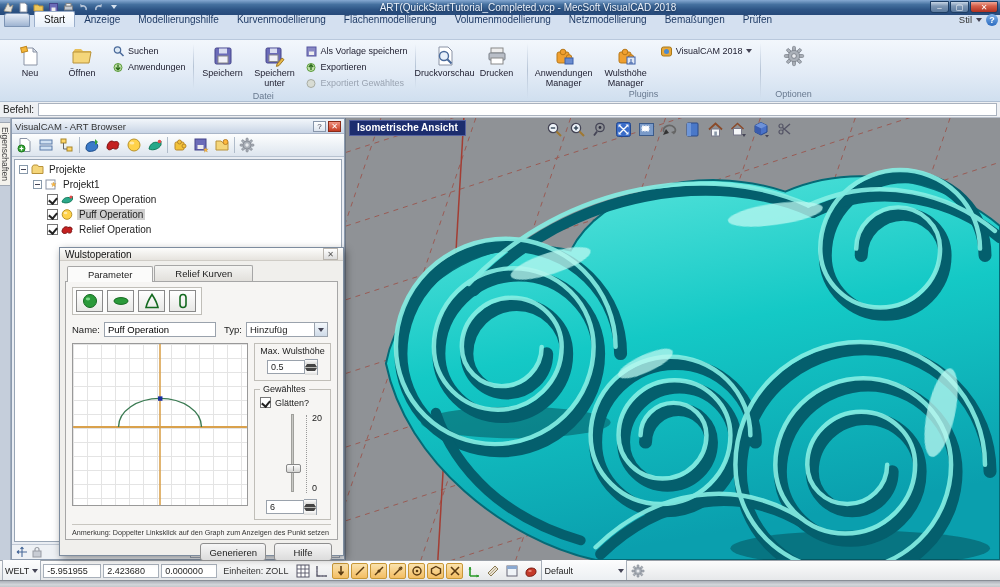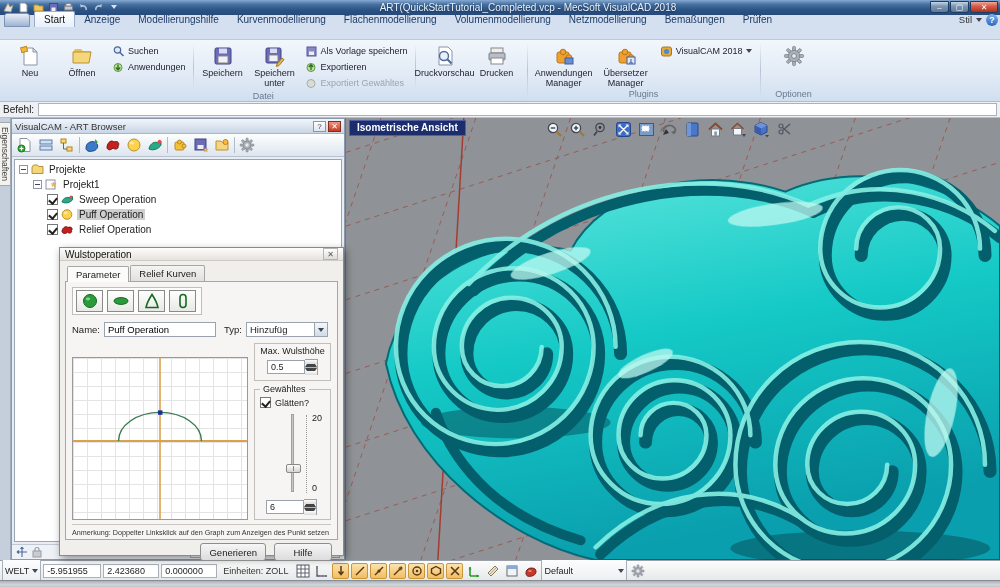--- a/index.html
+++ b/index.html
@@ -80,32 +80,32 @@
   .p-footer svg { width:12px; height:12px; }
   .zlabel { color:#4a6ab0; margin-left:6px; }
   .zval { width:52px; height:12px; background:#fff; border:1px solid #a8b2c0; font-size:9px; padding:0 2px; line-height:11px; }
 
   
   .dialog { position:absolute; left:47px; top:128px; width:285px; height:309px; background:#f0efec; border:1px solid #7d8c9e; box-shadow:2px 3px 8px rgba(0,0,0,.4); display:flex; flex-direction:column; z-index:5; }
   .d-title { height:16px; background:linear-gradient(#fdfdfc,#e6e3de); border-bottom:1px solid #cfccc6; display:flex; align-items:center; padding:0 5px; font-size:10px; color:#111; }
   .d-close { margin-left:auto; width:15px; height:12px; font-size:8px; line-height:11px; text-align:center; color:#555; border:1px solid #b8b4ae; background:linear-gradient(#fff,#ddd); }
   .d-body { flex:1; padding:4px 5px 3px 5px; display:flex; flex-direction:column; }
   .d-tabs { display:flex; align-items:flex-end; height:16px; padding-left:2px; }
-  .dtab { padding:2px 8px; font-size:9.5px; border:1px solid #a6a6a6; border-bottom:none; border-radius:2px 2px 0 0; background:linear-gradient(#f4f4f2,#e2e0dc); margin-right:1px; }
+  .dtab { padding:2px 20px; font-size:9.5px; border:1px solid #a6a6a6; border-bottom:none; border-radius:2px 2px 0 0; background:linear-gradient(#f4f4f2,#e2e0dc); margin-right:1px; }
   .dtab.active { background:#fbfbfa; position:relative; top:1px; height:16px; }
   .d-panel { flex:1; border:1px solid #a6a6a6; background:#f6f5f3; padding:5px 6px 2px 6px; display:flex; flex-direction:column; }
   .shape-row { border:1px solid #c0beb8; background:#fcfcfb; padding:2px 3px; display:flex; gap:4px; width:130px; }
   .shapebtn { width:27px; height:22px; border:1px solid #8a8a8a; background:linear-gradient(#ffffff,#e8e8e6); display:flex; align-items:center; justify-content:center; }
   .shapebtn svg { width:20px; height:16px; }
   .name-row { display:flex; align-items:center; margin-top:7px; gap:4px; font-size:9.5px; }
   .name-row input { width:112px; height:15px; border:1px solid #9aa2ac; background:#fff; font-size:9.5px; padding:0 3px; font-family:"Liberation Sans",sans-serif; }
   .combo { height:15px; border:1px solid #9aa2ac; background:#fff; display:flex; align-items:center; font-size:9.5px; }
   .combo .cval { flex:1; padding:0 3px; white-space:nowrap; overflow:hidden; }
   .combo .cbtn { width:13px; height:100%; background:linear-gradient(#f4f8fc,#cfdbe8); border-left:1px solid #9aa2ac; display:flex; align-items:center; justify-content:center; }
-  .mid-row { display:flex; margin-top:6px; gap:6px; flex:1;align-items:flex-end; }
+  .mid-row { display:flex; margin-top:6px; gap:6px; flex:1; }
   .graph { width:176px; height:163px; border:1px solid #999; background:#fff;
            background-image:repeating-linear-gradient(to right,#e4e4e4 0 1px,transparent 1px 14px),
                             repeating-linear-gradient(to bottom,#e4e4e4 0 1px,transparent 1px 14px); position:relative; }
   .graph svg { position:absolute; inset:0; width:100%; height:100%; }
   .rightcol { flex:1; display:flex; flex-direction:column; font-size:9px; }
   .maxbox { border:1px solid #c0beb8; padding:2px 4px 5px 4px; text-align:center; }
   .spinrow { display:inline-flex; align-items:center; margin-top:3px; }
   .spinrow .sval { width:38px; height:14px; border:1px solid #9aa2ac; background:#fff; font-size:9px; line-height:13px; text-align:left; padding:0 3px; }
   .spin { display:flex; flex-direction:column; border:1px solid #9aa2ac; border-left:none; }
   .spin span { width:12px; height:7px; background:linear-gradient(#fbfbfb,#dcdcda); display:flex; align-items:center; justify-content:center; }
@@ -345,21 +345,21 @@
         <div class="bigbtn" style="width:58px">
           <span class="bic">
               <svg viewBox="0 0 22 22">
                 <rect x="4" y="7" width="12" height="11" rx="2" fill="#f0a030" stroke="#b87818"></rect>
                 <circle cx="10" cy="7" r="2.8" fill="#f0a030" stroke="#b87818"></circle>
                 <circle cx="16" cy="12.5" r="2.8" fill="#f0a030" stroke="#b87818"></circle>
                 <rect x="12" y="12" width="8" height="7" fill="#dfe7f4" stroke="#3a5ea8"></rect>
                 <path d="M14 18 h4 M16 14 v4" stroke="#3a5ea8"></path>
               </svg>
             </span>
-          <span class="bl">Übersetzer Manager</span>
+          <span class="bl">Wulsthöhe Manager</span>
         </div>
         <div class="smallcol">
           <div class="smallbtn">
             <svg viewBox="0 0 13 13">
                 <rect x="1.5" y="2" width="10" height="9" rx="2" fill="#e8a83a" stroke="#a87818"></rect>
                 <circle cx="6.5" cy="6.5" r="2.5" fill="#4a8ad0"></circle>
               </svg>
             <span>VisualCAM 2018</span>
             <span class="arw-d"></span>
           </div>

